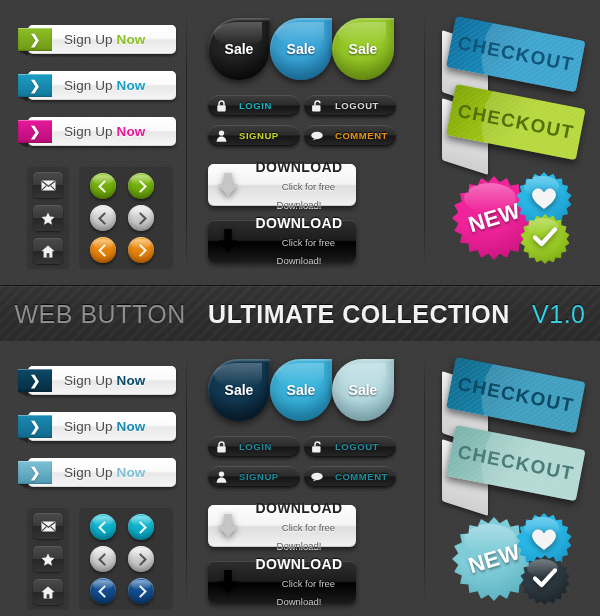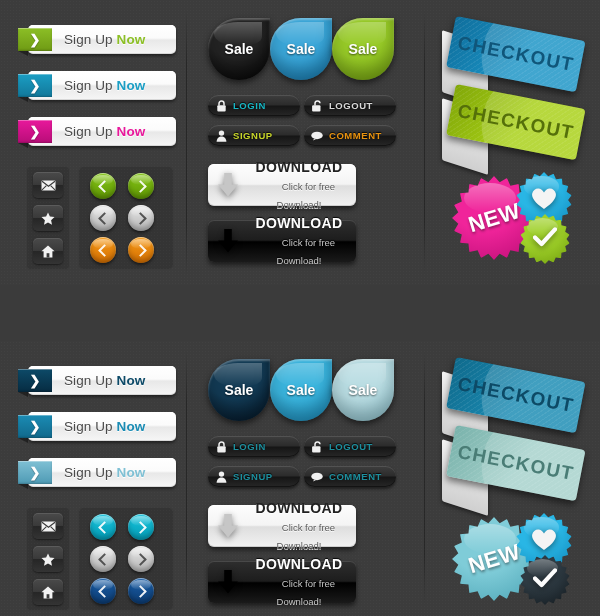--- a/index.html
+++ b/index.html
@@ -112,21 +112,21 @@
     text-shadow:0 1px 2px rgba(0,0,0,.6);}
 
   
   .pill{
     position:absolute;width:92px;height:21px;border-radius:11px;
     background:linear-gradient(to bottom,#3e3e3e 0%,#2b2b2b 48%,#151515 52%,#272727 100%);
     box-shadow:0 2px 3px rgba(0,0,0,.5), inset 0 1px 0 rgba(255,255,255,.11), inset 0 -1px 0 rgba(0,0,0,.5);
     display:flex;align-items:center;
   }
   .pill .pico{margin-left:7px;width:12px;display:flex;align-items:center;justify-content:center;}
-  .pill .ptx{margin-left:6px;font-size:9.5px;font-weight:700;letter-spacing:.55px;
+  .pill .ptx{margin-left:12px;font-size:9.5px;font-weight:700;letter-spacing:.55px;
     text-shadow:0 -1px 1px rgba(0,0,0,.9);}
 
   
   .dl{position:absolute;width:148px;height:42px;border-radius:6px;display:flex;align-items:center;}
   .dl.light{
     background:linear-gradient(to bottom,#fdfdfd 0%,#f4f4f4 48%,#dedede 52%,#f2f2f2 100%);
     box-shadow:0 3px 5px rgba(0,0,0,.5), inset 0 1px 0 #fff, inset 0 -1px 0 rgba(0,0,0,.15);
   }
   .dl.dark{
     background:linear-gradient(to bottom,#2e2e2e 0%,#1d1d1d 48%,#000 52%,#1a1a1a 100%);
@@ -175,20 +175,29 @@
 <body>
 
 <div id="stage">
 
   <div class="panel panel-top">
     <div class="noise"></div>
     <div class="vdiv l"></div>
     <div class="vdiv r"></div>
   </div>
 
+  <div class="banner">
+    <div class="t">
+      <span class="bn-1">WEB BUTTON</span>
+      <span>&nbsp;</span>
+      <span class="bn-2">ULTIMATE COLLECTION</span>
+      <span>&nbsp;</span>
+      <span class="bn-3">V1.0</span>
+    </div>
+  </div>
 
   <div class="panel panel-bot">
     <div class="noise"></div>
     <div class="vdiv l"></div>
     <div class="vdiv r"></div>
   </div>
 
   <div id="widgets">
       <div class="signup" style="left:28px;top:25px;">
         <div class="tagwrap">

